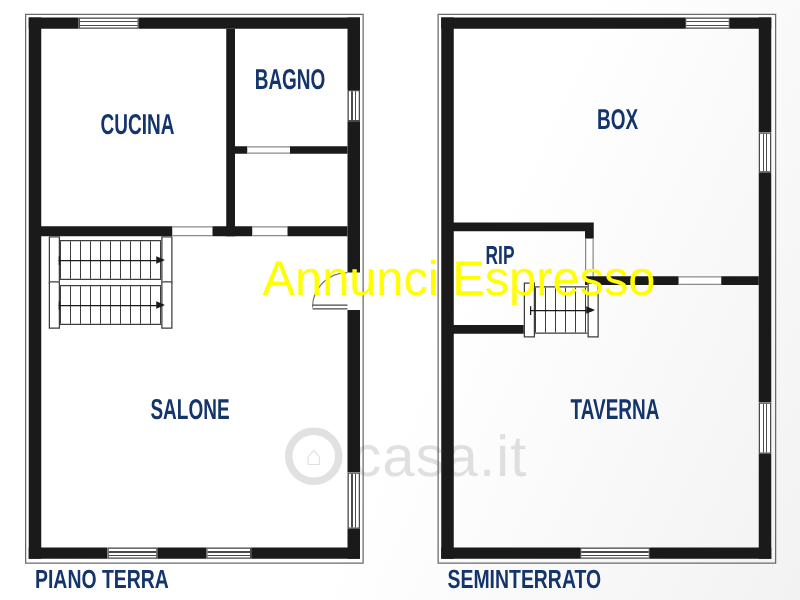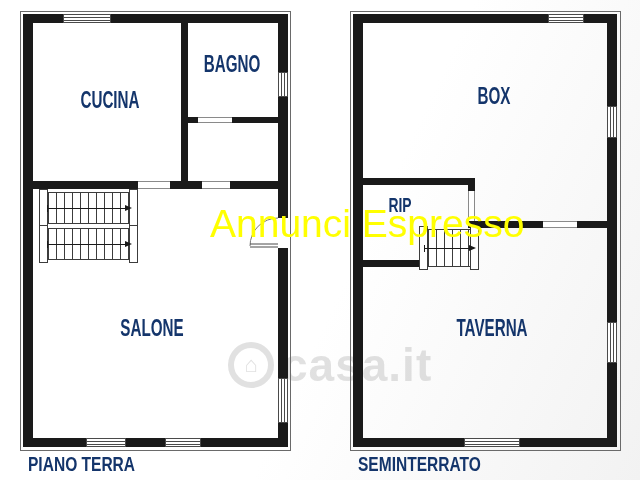--- a/index.html
+++ b/index.html
@@ -33,21 +33,21 @@
               transform:translate(-50%,-50%) scaleX(0.66);letter-spacing:0px;}
   .floor-caption{position:absolute;color:#14356b;font-weight:bold;font-size:21px;white-space:nowrap;
               transform-origin:0 50%;transform:scaleX(0.74);}
   
   .agency-wm{position:absolute;left:210px;top:202px;color:#ffff00;font-size:39px;font-weight:400;
              white-space:nowrap;z-index:60;}
   .portal-wm{position:absolute;left:228px;top:338px;display:flex;align-items:center;gap:8px;
              color:#a8a8a8;opacity:0.34;z-index:0;}
   .portal-wm .ring{width:34px;height:34px;border:6px solid currentColor;border-radius:50%;
              display:flex;align-items:center;justify-content:center;font-size:22px;font-weight:bold;}
-  .portal-wm .ptxt{font-size:46px;font-weight:bold;letter-spacing:1px;}
+  .portal-wm .ptxt{font-size:46px;font-weight:normal;letter-spacing:1px;}
   svg{position:absolute;overflow:visible;}
 </style>
 </head>
 <body>
 
 <div class="canvas">
 
   <div class="portal-wm">
     <span class="ring">⌂</span>
     <span class="ptxt">casa.it</span>

